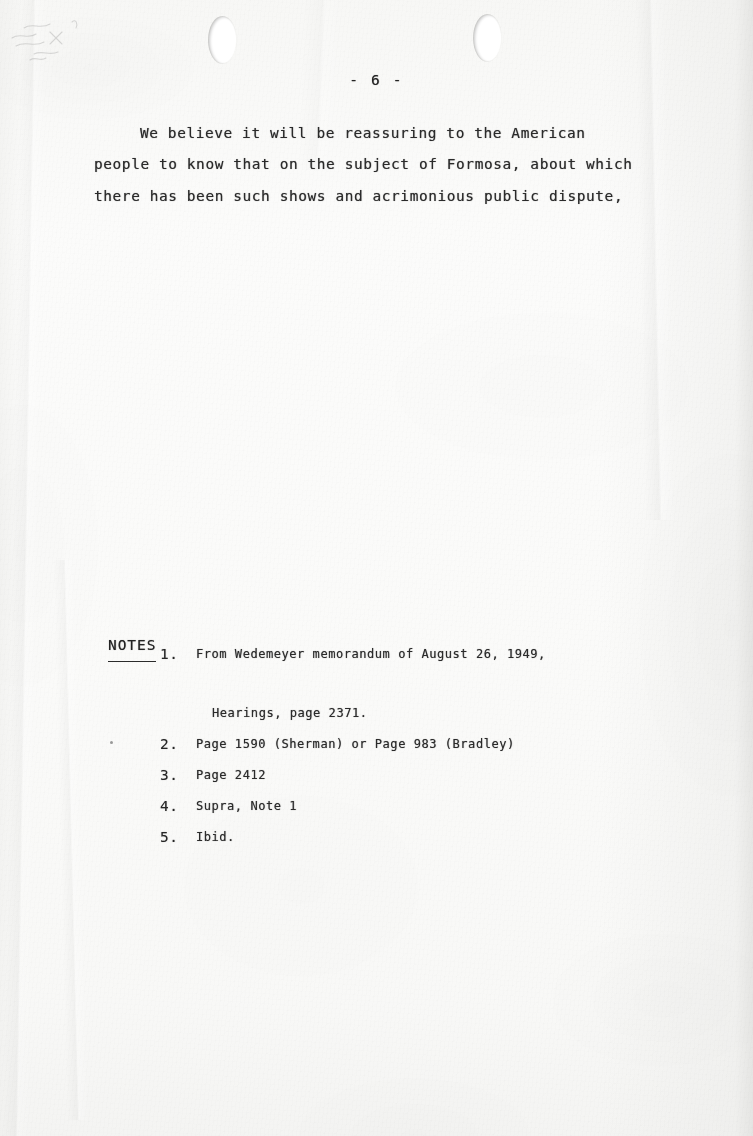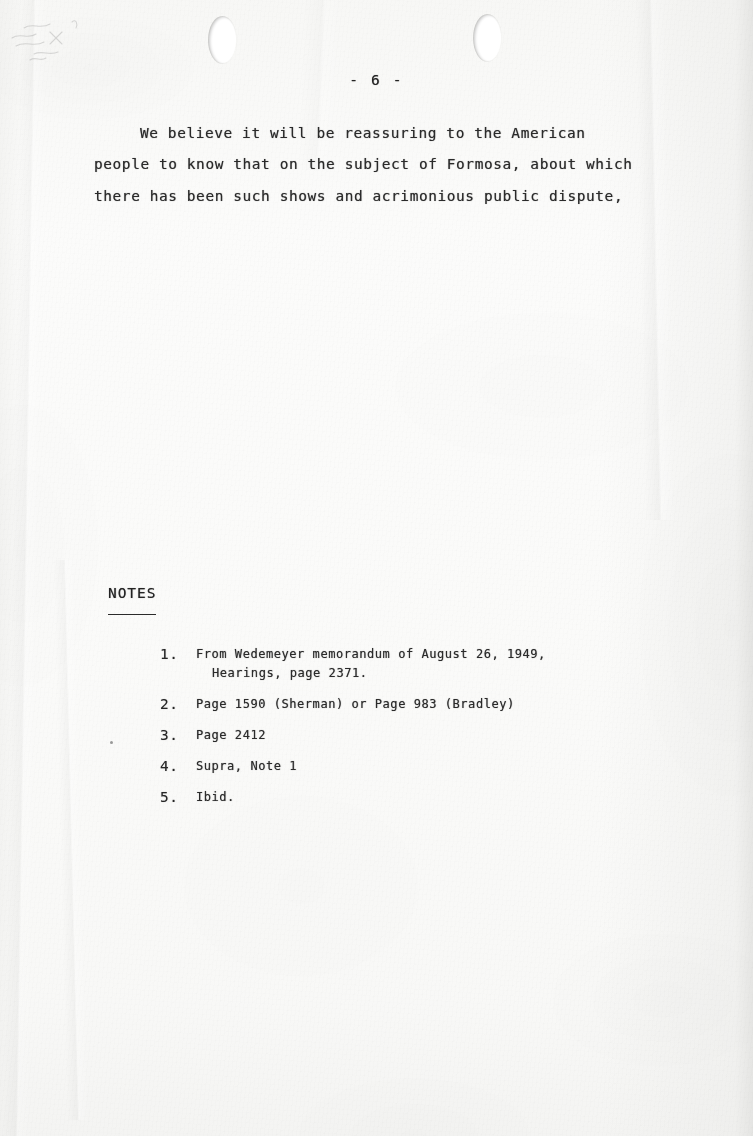--- a/index.html
+++ b/index.html
@@ -146,24 +146,24 @@
     letter-spacing: 0.62px;
     white-space: pre;
     text-shadow:
       0 0 0.9px rgba(45,45,45,0.45),
       0.4px 0.3px 0.7px rgba(80,80,80,0.28);
   }
   #body-paragraph .line.indent { text-indent: 46px; }
 
   #notes-heading {
     left: 108px;
-    top: 584px;
+    top: 636px;
     letter-spacing: 1.0px;
     border-bottom: 1.6px solid #2b2b2b;
-    padding-bottom: 12px;
+    padding-bottom: 7px;
     line-height: 18px;
   }
 
   #notes-list {
     position: absolute;
     left: 160px;
     top: 645px;
     width: 520px;
   }
   .note-row {
@@ -185,21 +185,21 @@
   .note-body {
     color: #2a2a2a;
     font-size: 12px;
     line-height: 18.6px;
     letter-spacing: 0.55px;
     white-space: pre;
     text-shadow:
       0 0 0.9px rgba(45,45,45,0.45),
       0.4px 0.3px 0.7px rgba(80,80,80,0.26);
   }
-  .note-body .cont { display: block; text-indent: 16px; }
+  .note-body .cont { display: block; text-indent: 16px; margin-top: 40px; }
 
   
   #ink-speck {
     position: absolute;
     left: 110px;
     top: 741px;
     width: 3px;
     height: 3px;
     border-radius: 50%;
     background: #4a4a4a;

